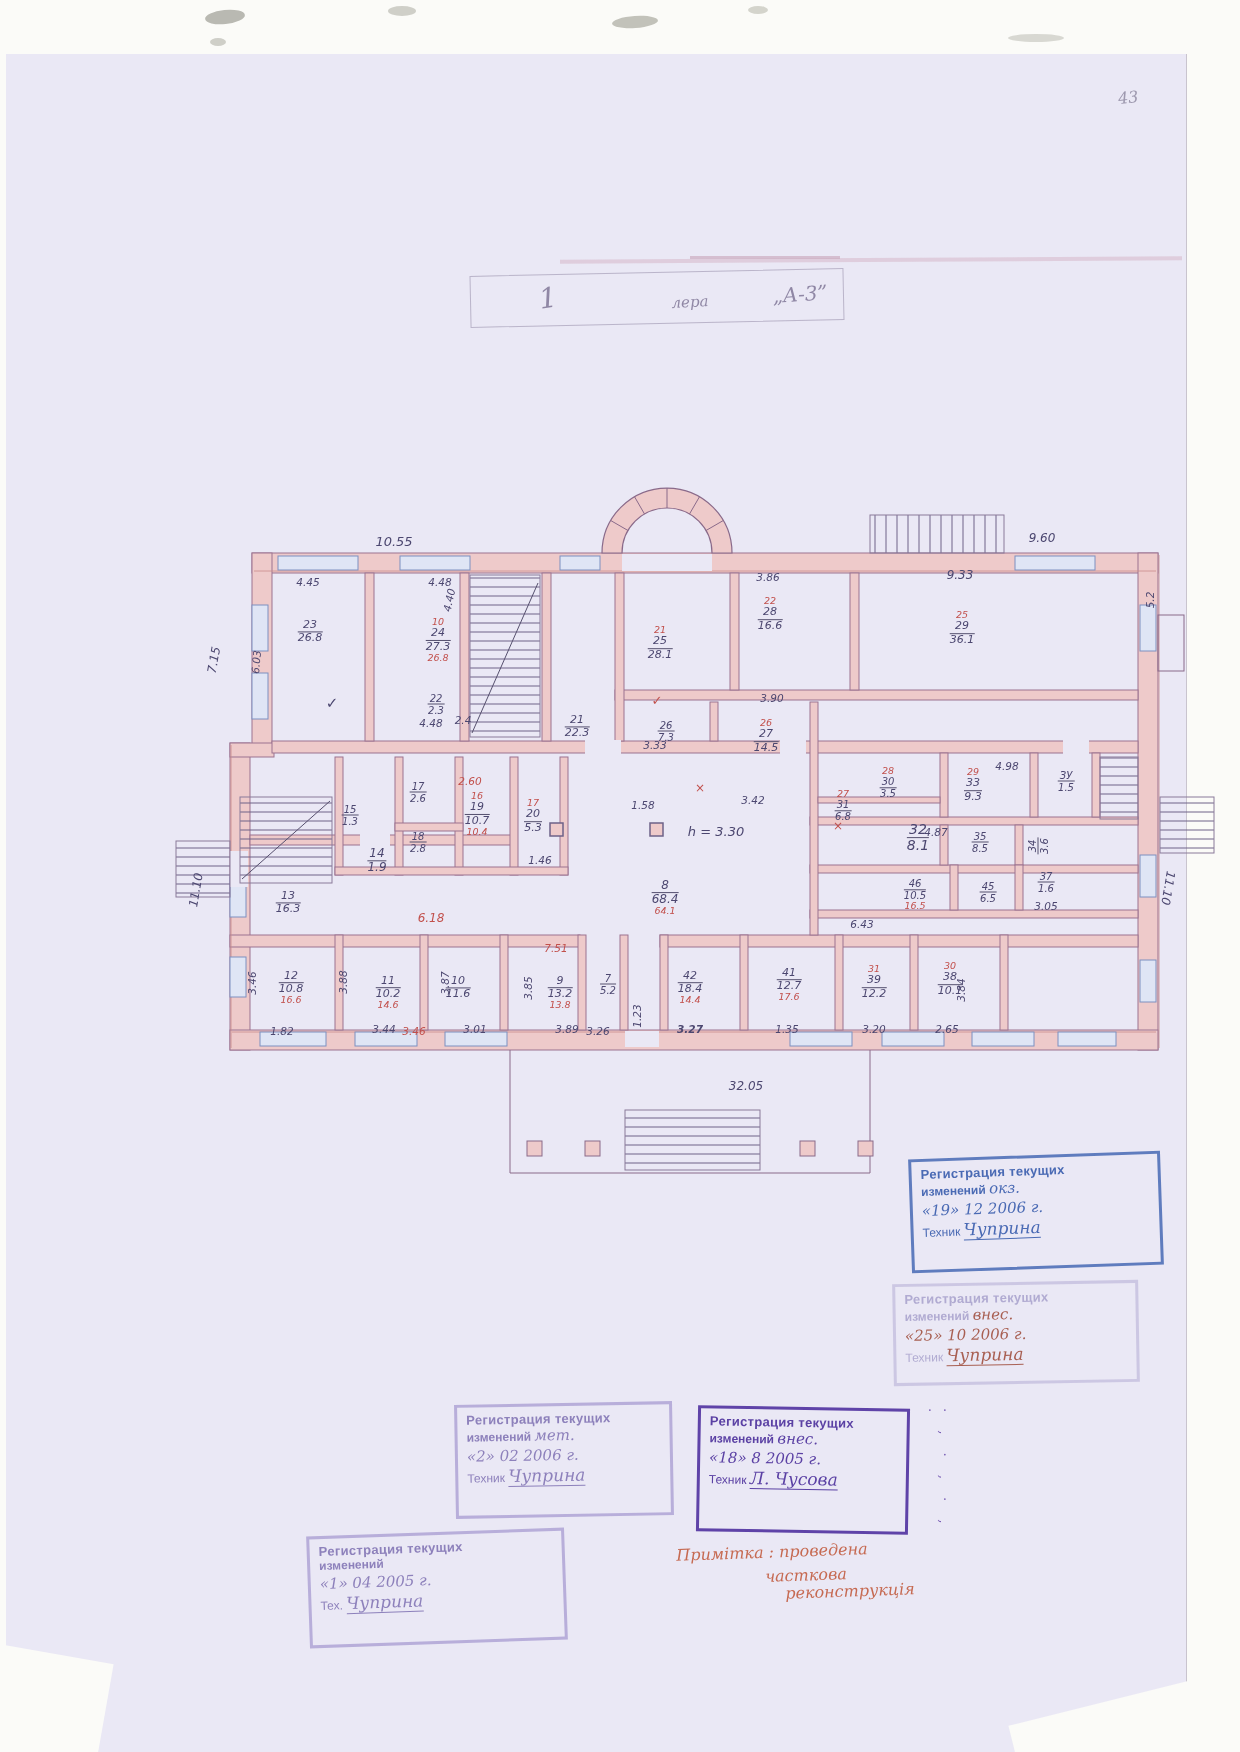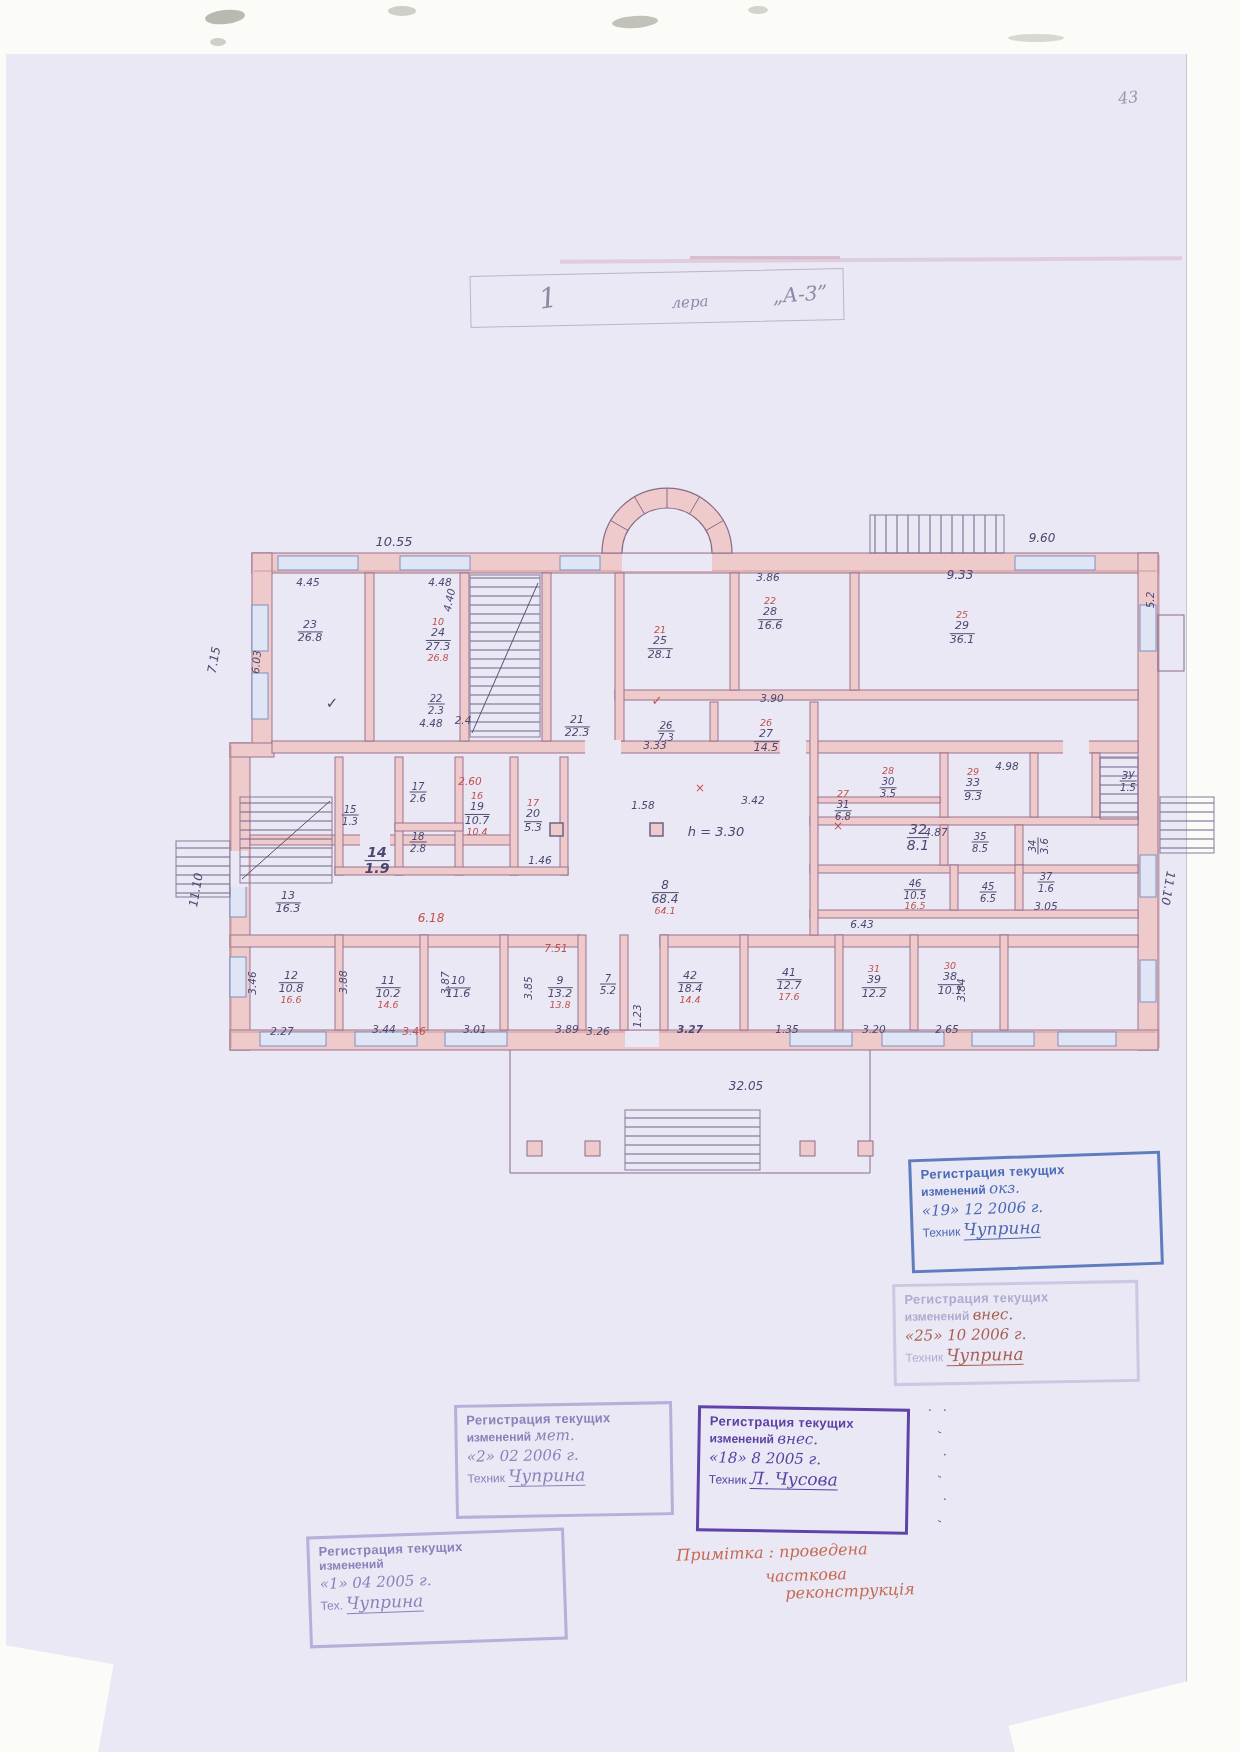--- a/index.html
+++ b/index.html
@@ -281,21 +281,21 @@
 
     </div>
 
     <div class="lbl room" style="left: 418px; top: 842px; font-size: 10px; transform: translate(-50%, -50%);">
 
       <span class="num">18</span>
       <span class="area">2.8</span>
 
     </div>
 
-    <div class="lbl room" style="left: 377px; top: 861px; font-size: 14px; transform: translate(-50%, -50%); font-weight: bold;">
+    <div class="lbl room" style="left: 377px; top: 861px; font-size: 12px; transform: translate(-50%, -50%);">
 
       <span class="num">14</span>
       <span class="area">1.9</span>
 
     </div>
 
     <div class="lbl room" style="left: 477px; top: 814px; transform: translate(-50%, -50%);">
       <span class="redx">16</span>
       <span class="num">19</span>
       <span class="area">10.7</span>
@@ -330,21 +330,21 @@
 
     </div>
 
     <div class="lbl room" style="left: 973px; top: 785px; transform: translate(-50%, -50%);">
       <span class="redx">29</span>
       <span class="num">33</span>
       <span class="area">9.3</span>
 
     </div>
 
-    <div class="lbl room" style="left: 1128px; top: 781px; font-size: 10px; transform: translate(-50%, -50%);">
+    <div class="lbl room" style="left: 1066px; top: 781px; font-size: 10px; transform: translate(-50%, -50%);">
 
       <span class="num">ЗУ</span>
       <span class="area">1.5</span>
 
     </div>
 
     <div class="lbl room" style="left: 890px; top: 838px; font-size: 14px; transform: translate(-50%, -50%); margin-left: 28px;">
 
       <span class="num">32</span>
       <span class="area">8.1</span>
@@ -495,21 +495,21 @@
     <span class="lbl dim" style="left: 540px; top: 860px; transform: translate(-50%, -50%);"><i>1.46</i></span>
 
     <span class="lbl dim red" style="left: 431px; top: 918px; font-size: 12px; transform: translate(-50%, -50%);"><i>6.18</i></span>
 
     <span class="lbl dim" style="left: 862px; top: 924px; transform: translate(-50%, -50%);"><i>6.43</i></span>
 
     <span class="lbl dim" style="left: 936px; top: 832px; transform: translate(-50%, -50%);"><i>4.87</i></span>
 
     <span class="lbl dim" style="left: 1007px; top: 766px; transform: translate(-50%, -50%);"><i>4.98</i></span>
 
-    <span class="lbl dim" style="left: 282px; top: 1031px; transform: translate(-50%, -50%);"><i>2.27</i></span>
+    <span class="lbl dim" style="left: 282px; top: 1031px; transform: translate(-50%, -50%);"><i>1.82</i></span>
 
     <span class="lbl dim" style="left: 384px; top: 1029px; transform: translate(-50%, -50%);"><i>3.44</i></span>
 
     <span class="lbl dim red" style="left: 414px; top: 1031px; transform: translate(-50%, -50%);"><i>3.46</i></span>
 
     <span class="lbl dim" style="left: 475px; top: 1029px; transform: translate(-50%, -50%);"><i>3.01</i></span>
 
     <span class="lbl dim" style="left: 567px; top: 1029px; transform: translate(-50%, -50%);"><i>3.89</i></span>
 
     <span class="lbl dim" style="left: 598px; top: 1031px; transform: translate(-50%, -50%);"><i>3.26</i></span>

